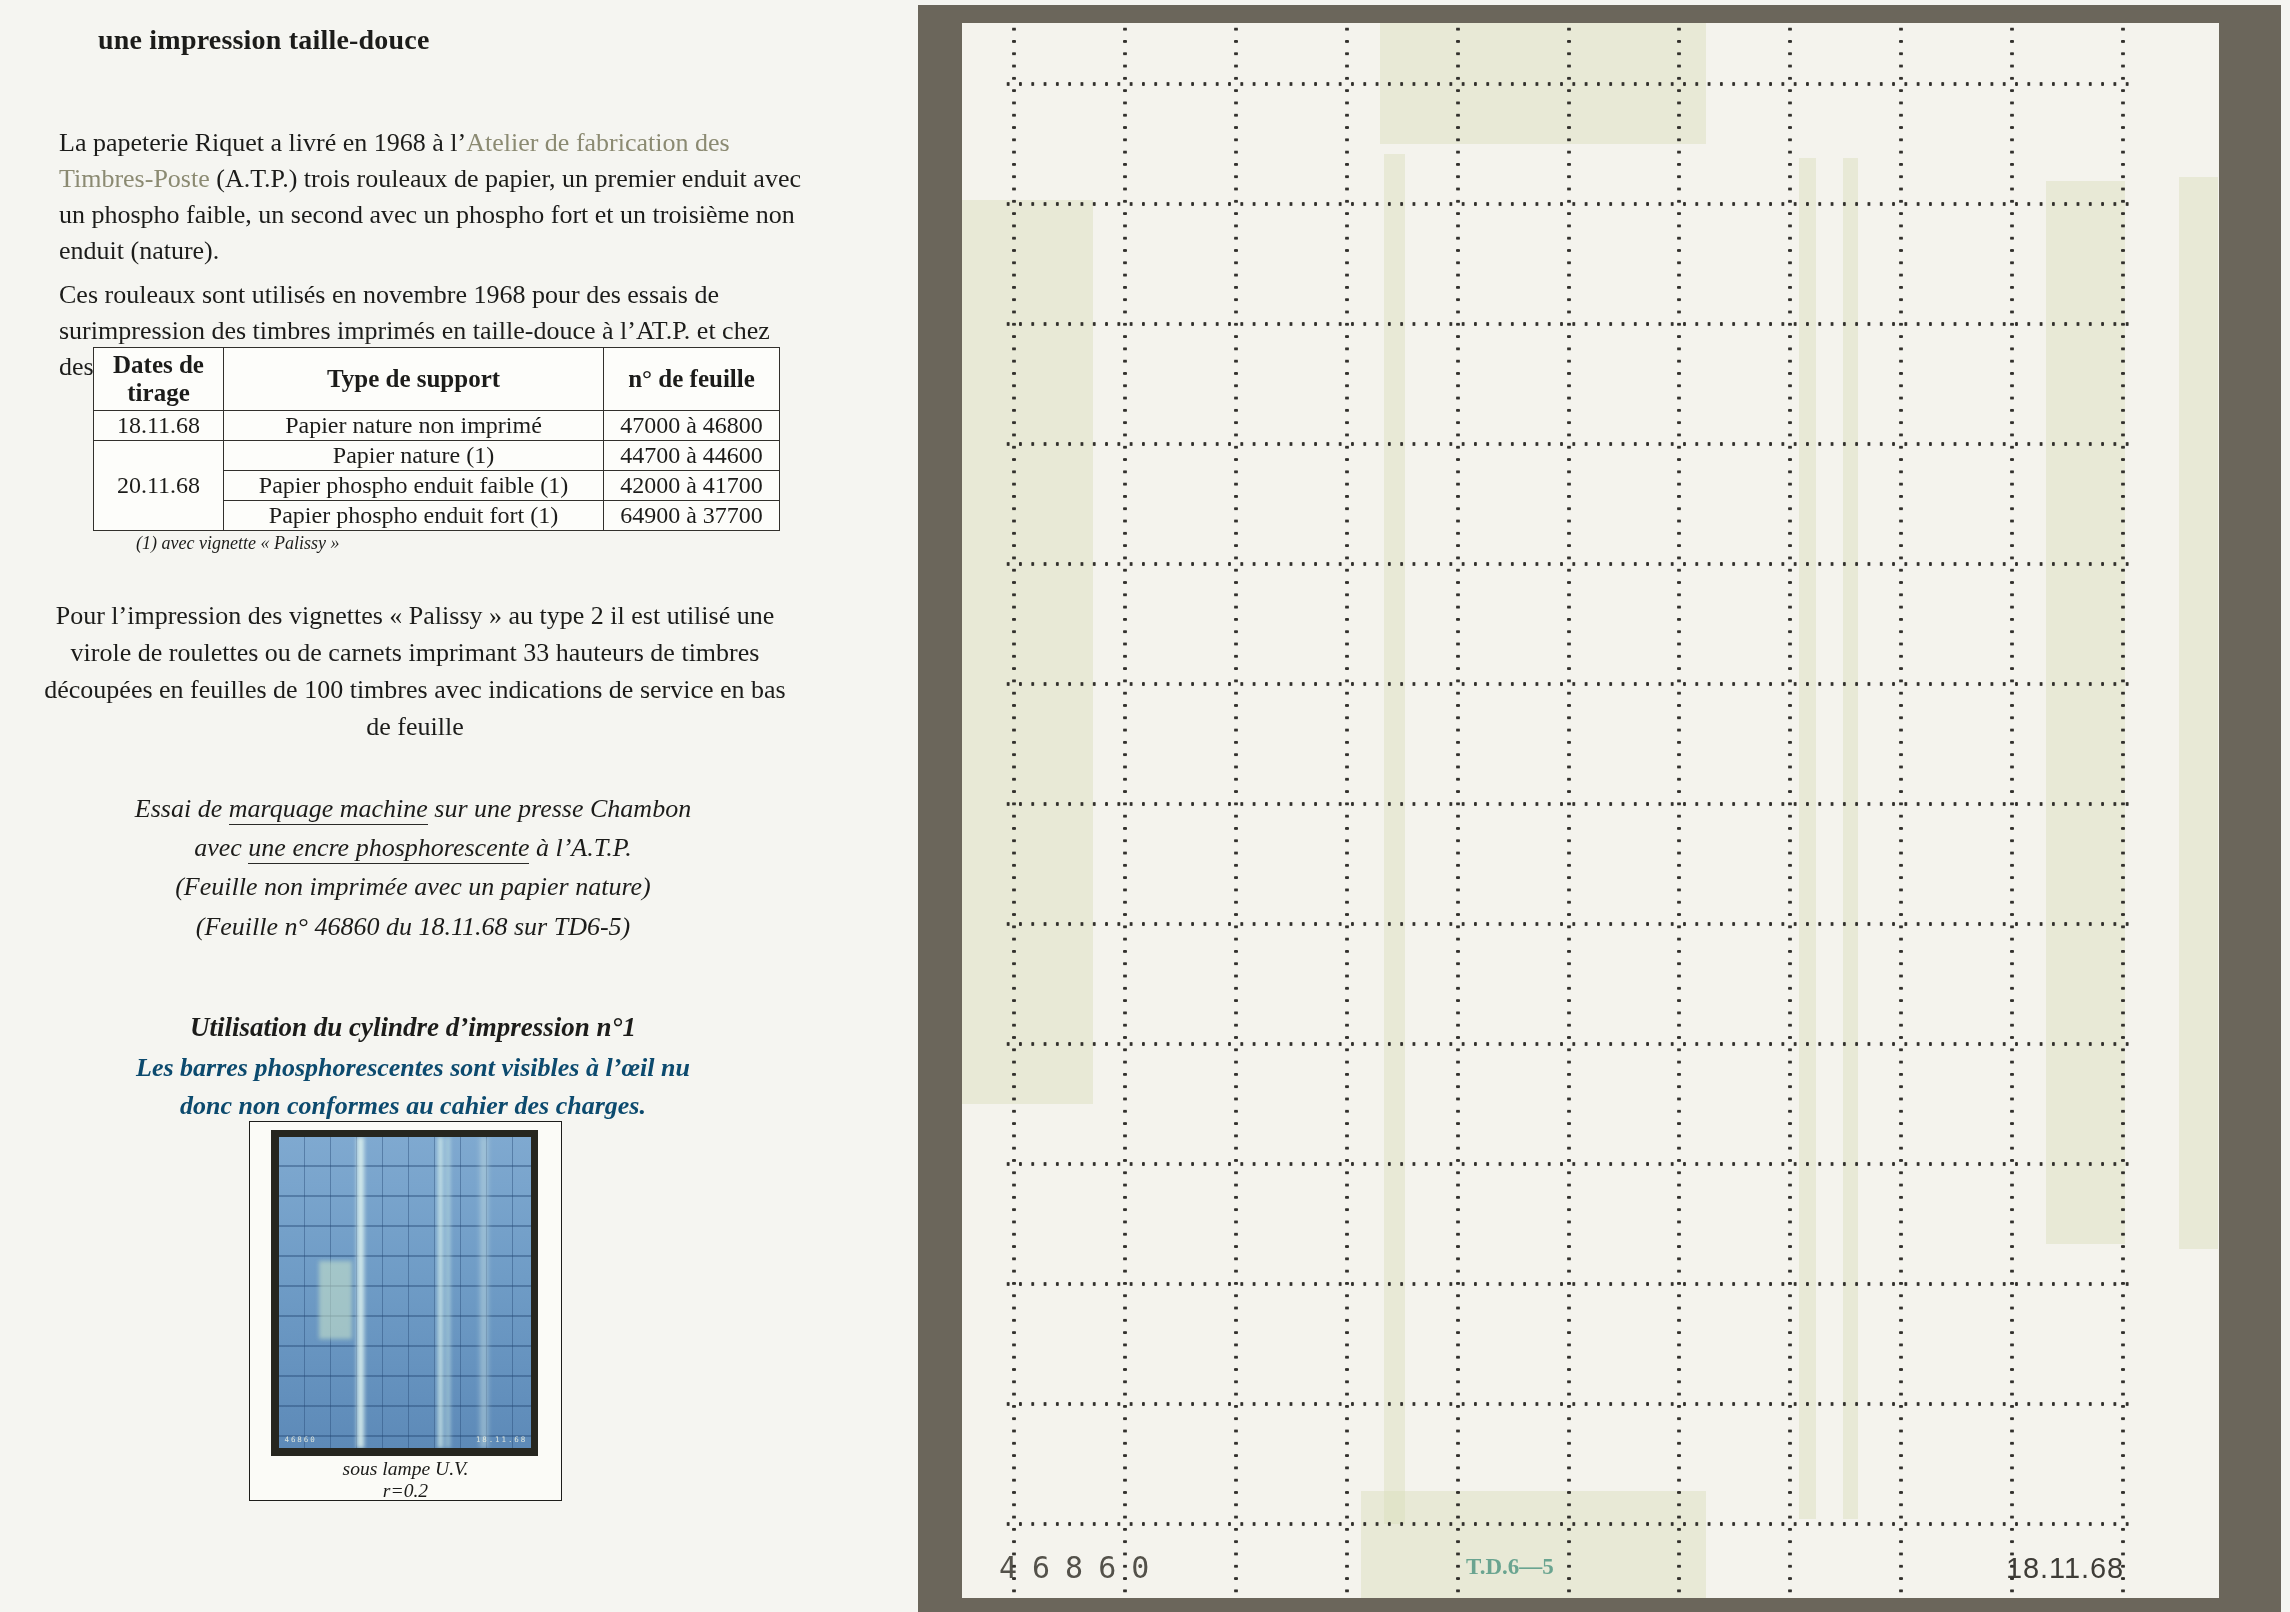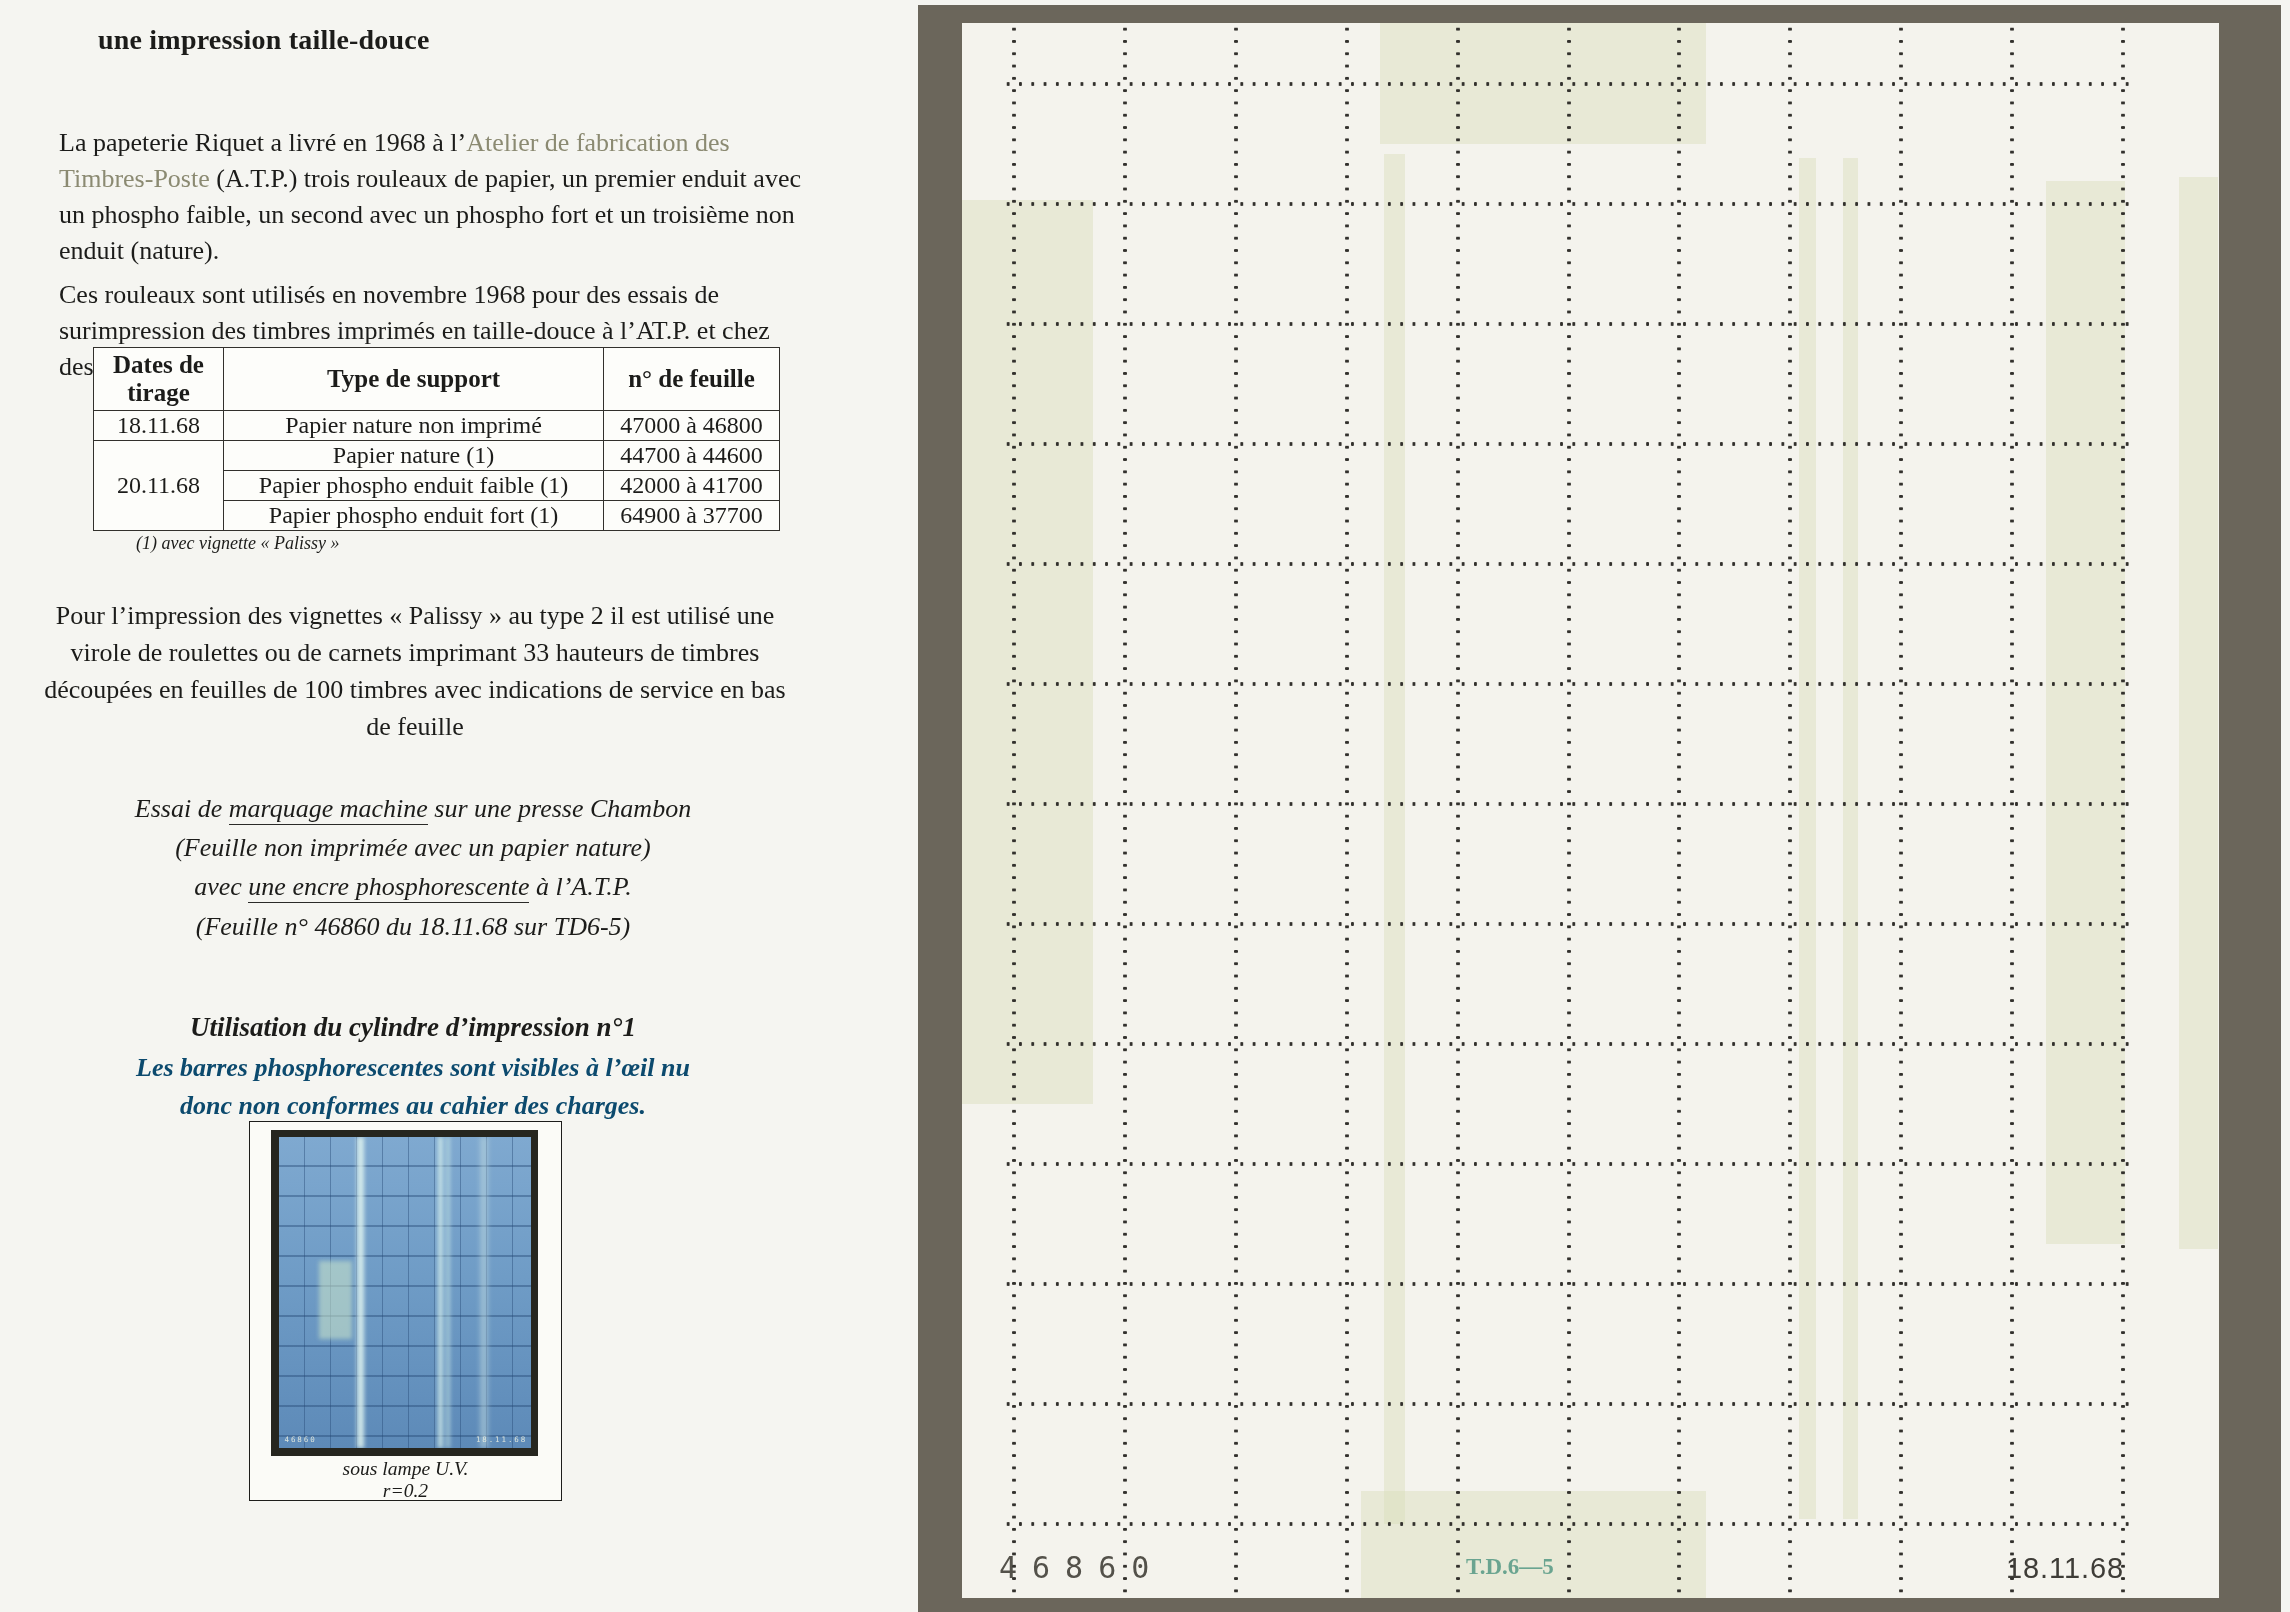--- a/index.html
+++ b/index.html
@@ -163,22 +163,22 @@
   </tr>
 </tbody>
   </table>
 
 <div class="table-note">(1) avec vignette « Palissy »</div>
 
 <div class="para3">Pour l’impression des vignettes « Palissy » au type 2 il est utilisé une virole de roulettes ou de carnets imprimant 33 hauteurs de timbres découpées en feuilles de 100 timbres avec indications de service en bas de feuille</div>
 
 <div class="essai">
   <div><span>Essai de </span><span class="u">marquage machine</span><span> sur une presse Chambon</span></div>
+  <div><span>avec </span><span class="u">une encre phosphorescente</span><span> à l’A.T.P.</span></div>
   <div>(Feuille non imprimée avec un papier nature)</div>
-  <div><span>avec </span><span class="u">une encre phosphorescente</span><span> à l’A.T.P.</span></div>
 </div>
 
 <div class="feuille-ref">(Feuille n° 46860 du 18.11.68 sur TD6-5)</div>
 
 <div class="cyl">
   <div>Utilisation du cylindre d’impression n°1</div>
 </div>
 
 <div class="warn" style="color: #0c4a6e;">
   <div>Les barres phosphorescentes sont visibles à l’œil nu</div>

